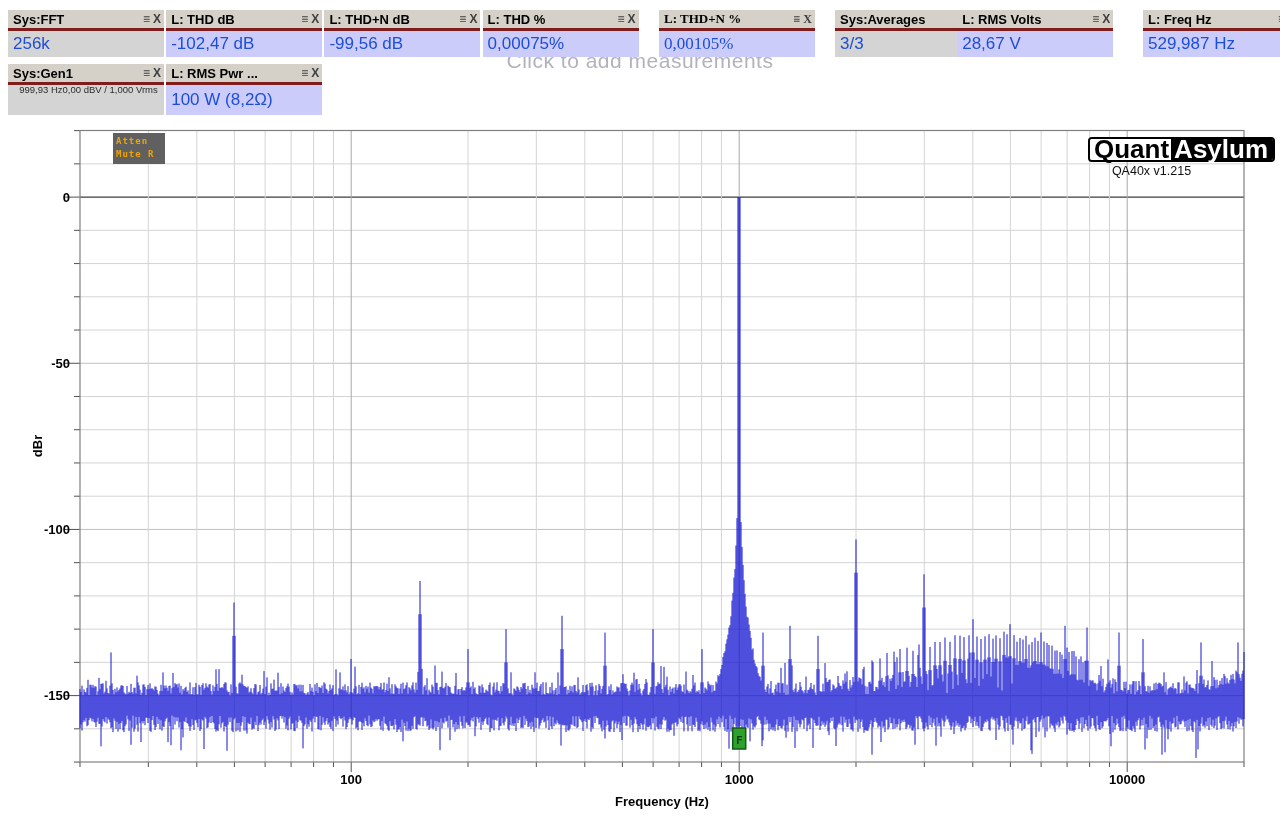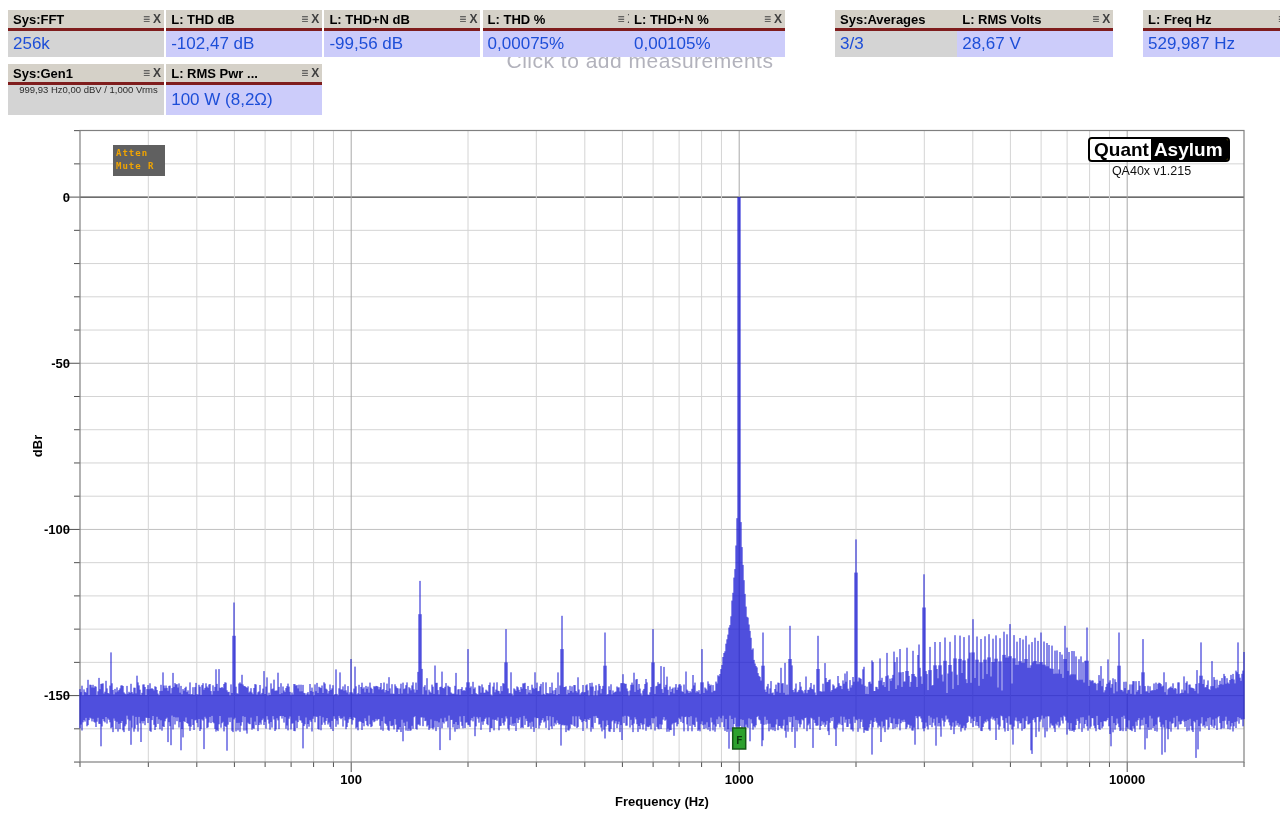--- a/index.html
+++ b/index.html
@@ -19,27 +19,27 @@
   .tile-value{height:26px;display:flex;align-items:center;padding-left:5px;
       box-sizing:border-box;font-size:17px;color:#1d4ed8;white-space:nowrap;}
   .tile-value.tall{height:30px;}
   .tile-value.lavender{background:#ccccfa;}
   .tile-value.gray{background:#d4d4d4;}
   .tile-value.two-line{flex-direction:row;align-items:flex-start;justify-content:center;
       font-size:9.5px;line-height:10.5px;color:#2b2b2b;}
 
   
   #plot-wrap{position:absolute;left:0;top:0;width:1280px;height:823px;}
-  #atten-badge{position:absolute;left:113px;top:145px;width:52px;height:31px;
+  #atten-badge{position:absolute;left:113px;top:133px;width:52px;height:31px;
       background:#606060;z-index:3;padding:2px 0 0 3px;box-sizing:border-box;}
   #atten-badge div{font-family:"DejaVu Sans Mono",monospace;font-size:9px;font-weight:bold;
       color:#f0a400;line-height:13px;letter-spacing:1px;white-space:pre;}
   #qa-logo{position:absolute;left:1088px;top:137px;z-index:3;display:flex;
       align-items:stretch;border:2px solid #000;border-radius:4px;background:#eab308;
-      font-weight:bold;font-size:19px;line-height:21px;}
+      font-weight:bold;font-size:26px;line-height:21px;}
   #qa-logo .quant{color:#000;background:#fff;padding:0 2px 0 4px;border-radius:2px 0 0 2px;}
   #qa-logo .asylum{color:#fff;background:#000;padding:0 5px 0 3px;border-radius:0 2px 2px 0;}
   #qa-version{position:absolute;left:1088px;top:164px;width:127px;text-align:center;
       font-size:12.5px;color:#111;z-index:3;}
 </style>
 </head>
 <body>
 
 <div id="ghost-text">Click to add measurements</div>
 
@@ -77,21 +77,21 @@
     <div class="tile" style="left: 482.6px; top: 10px;">
       <div class="tile-header">
         <span class="tile-title">L: THD %</span>
         <span class="tile-icons">
           <span class="tile-icon">≡</span>
           <span class="tile-icon">X</span>
         </span>
       </div>
       <div class="tile-value lavender">0,00075%</div>
     </div>
-    <div class="tile" style="left: 629px; top: 10px;">
+    <div class="tile" style="left: 659px; top: 10px; font-family: Liberation Serif, serif;">
       <div class="tile-header">
         <span class="tile-title">L: THD+N %</span>
         <span class="tile-icons">
           <span class="tile-icon">≡</span>
           <span class="tile-icon">X</span>
         </span>
       </div>
       <div class="tile-value lavender">0,00105%</div>
     </div>
     <div class="tile" style="left: 799px; top: 10px; margin-left: 36px;">

